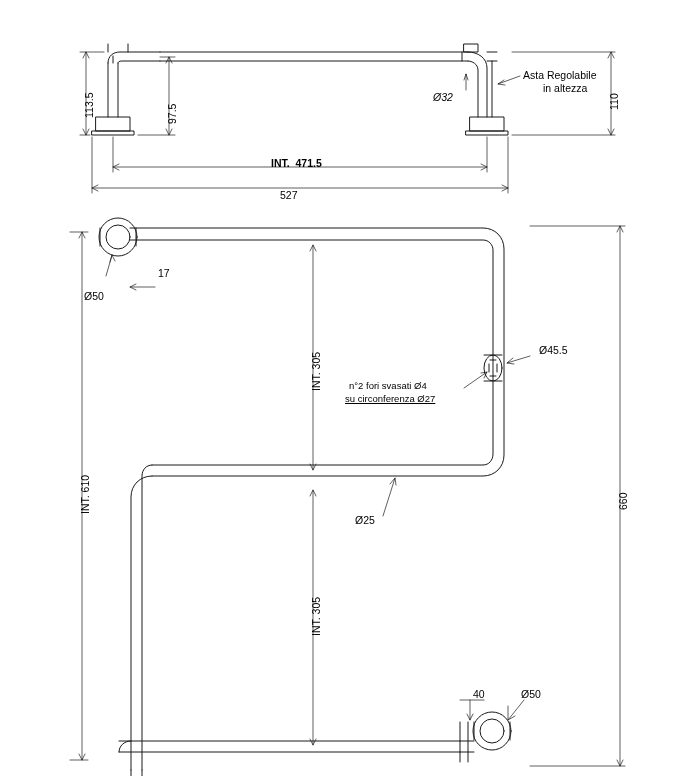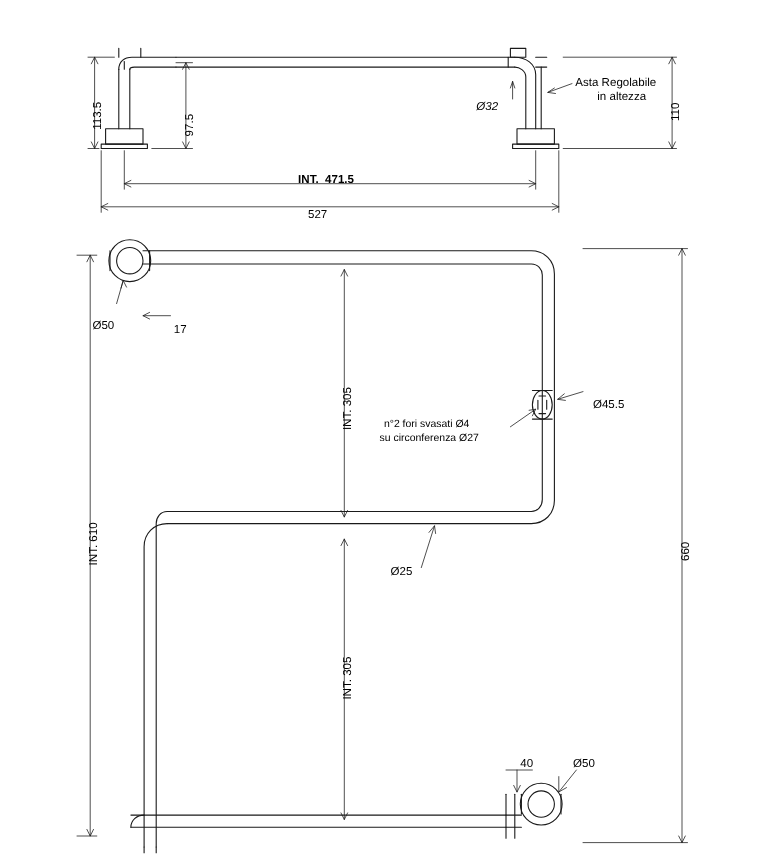--- a/index.html
+++ b/index.html
@@ -211,34 +211,34 @@
 
   <div class="lbl" style="left:433px; top:91px;font-style:italic;">Ø32</div>
 
   <div class="lbl rot90" style="left:608px; top:110px;">110</div>
 
   <div class="lbl" style="left:523px; top:69px;">Asta Regolabile</div>
   <div class="lbl" style="left:523px; top:82px;padding-left:20px;">in altezza</div>
 
   <div class="lbl" style="left:84px; top:290px;">Ø50</div>
 
-  <div class="lbl" style="left:158px; top:294px;">17</div>
+  <div class="lbl" style="left:158px; top:267px;">17</div>
 
   <div class="lbl rot90" style="left:310px; top:391px;">INT. 305</div>
 
-  <div class="lbl" style="left:539px; top:362px;">Ø45.5</div>
+  <div class="lbl" style="left:539px; top:344px;">Ø45.5</div>
 
   <div class="lbl rot90" style="left:79px; top:514px;">INT. 610</div>
 
   <div class="lbl" style="left:355px; top:514px;text-align:right;">Ø25</div>
 
   <div class="lbl rot90" style="left:310px; top:636px;">INT. 305</div>
 
   <div class="lbl rot90" style="left:617px; top:510px;">660</div>
 
   <div class="lbl" style="left:473px; top:688px;">40</div>
 
   <div class="lbl" style="left:521px; top:688px;">Ø50</div>
 
   <div class="lbl sm" style="left:349px; top:380px;">n°2 fori svasati Ø4</div>
-  <div class="lbl sm" style="left:345px; top:393px;">su circonferenza Ø27</div>
+  <div class="lbl sm" style="left:345px; top:393px;text-decoration:underline;">su circonferenza Ø27</div>
 
 </div>
 
 </body></html>

